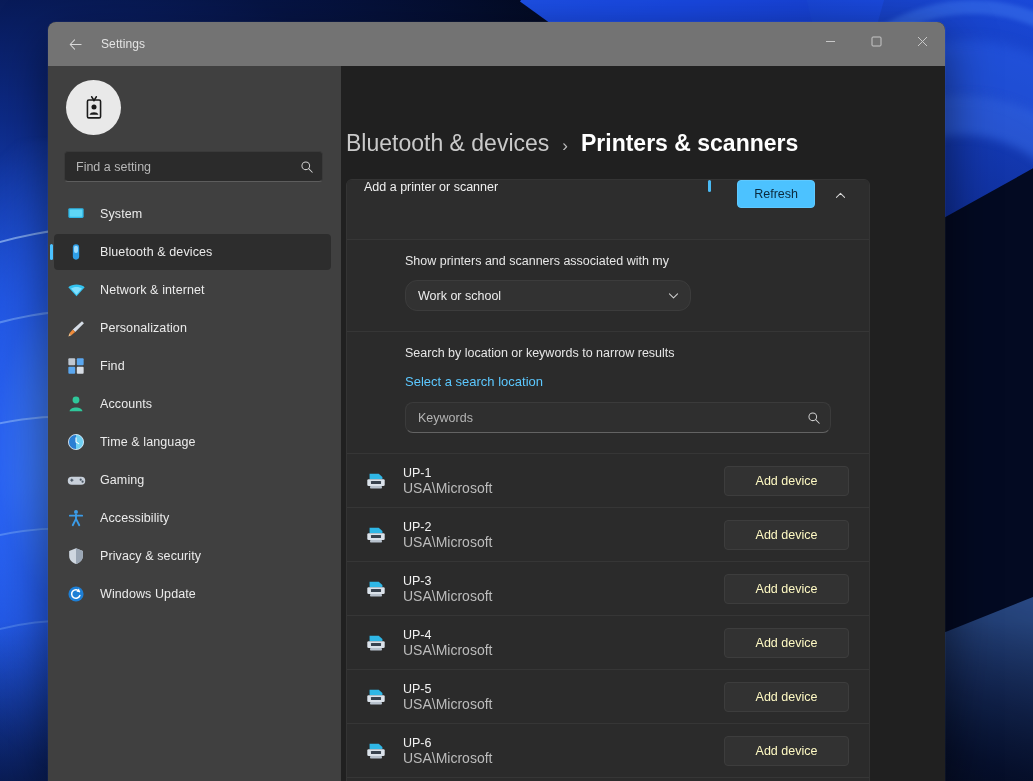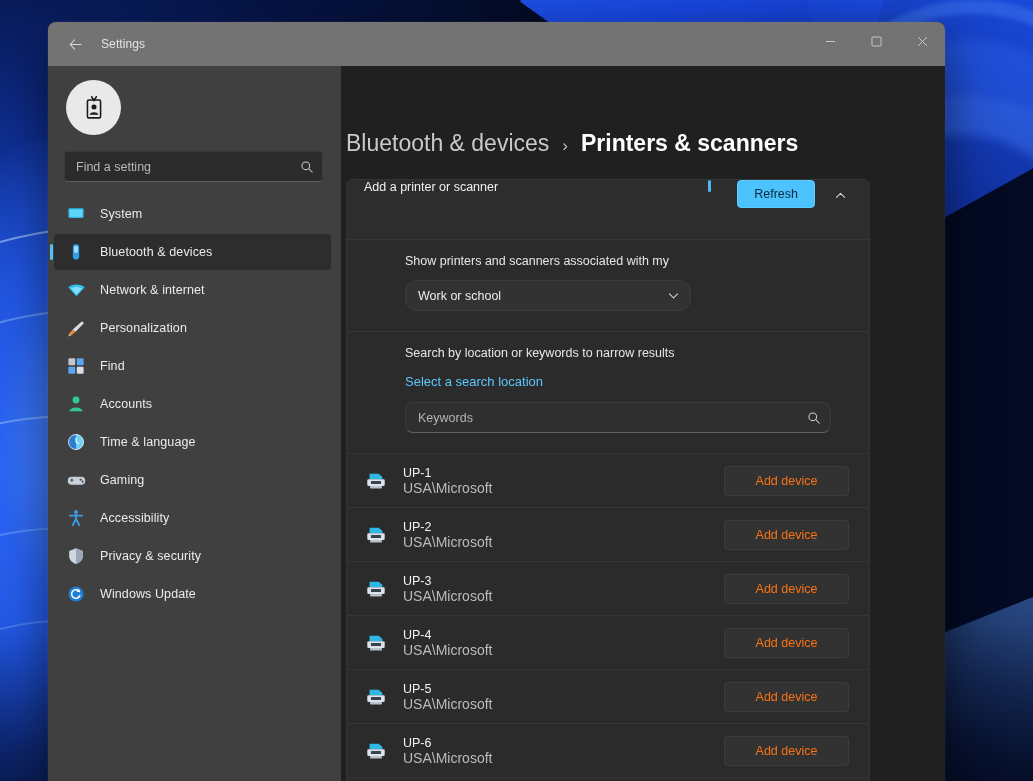--- a/index.html
+++ b/index.html
@@ -398,21 +398,21 @@
     color: #f2f2f2;
     line-height: 15px;
   }
   .p-sub {
     font-size: 14px;
     color: #bcbcbc;
     line-height: 14px;
   }
   .add-btn {
     background: #323232;
-    color: #f97316;
+    color: #fef9c3;
     font-size: 12.5px;
     border: 1px solid #3d3d3d;
     border-radius: 4px;
     padding: 7px 0;
     width: 125px;
     cursor: pointer;
     font-family: "Liberation Sans", sans-serif;
   }
 </style>
 </head>

